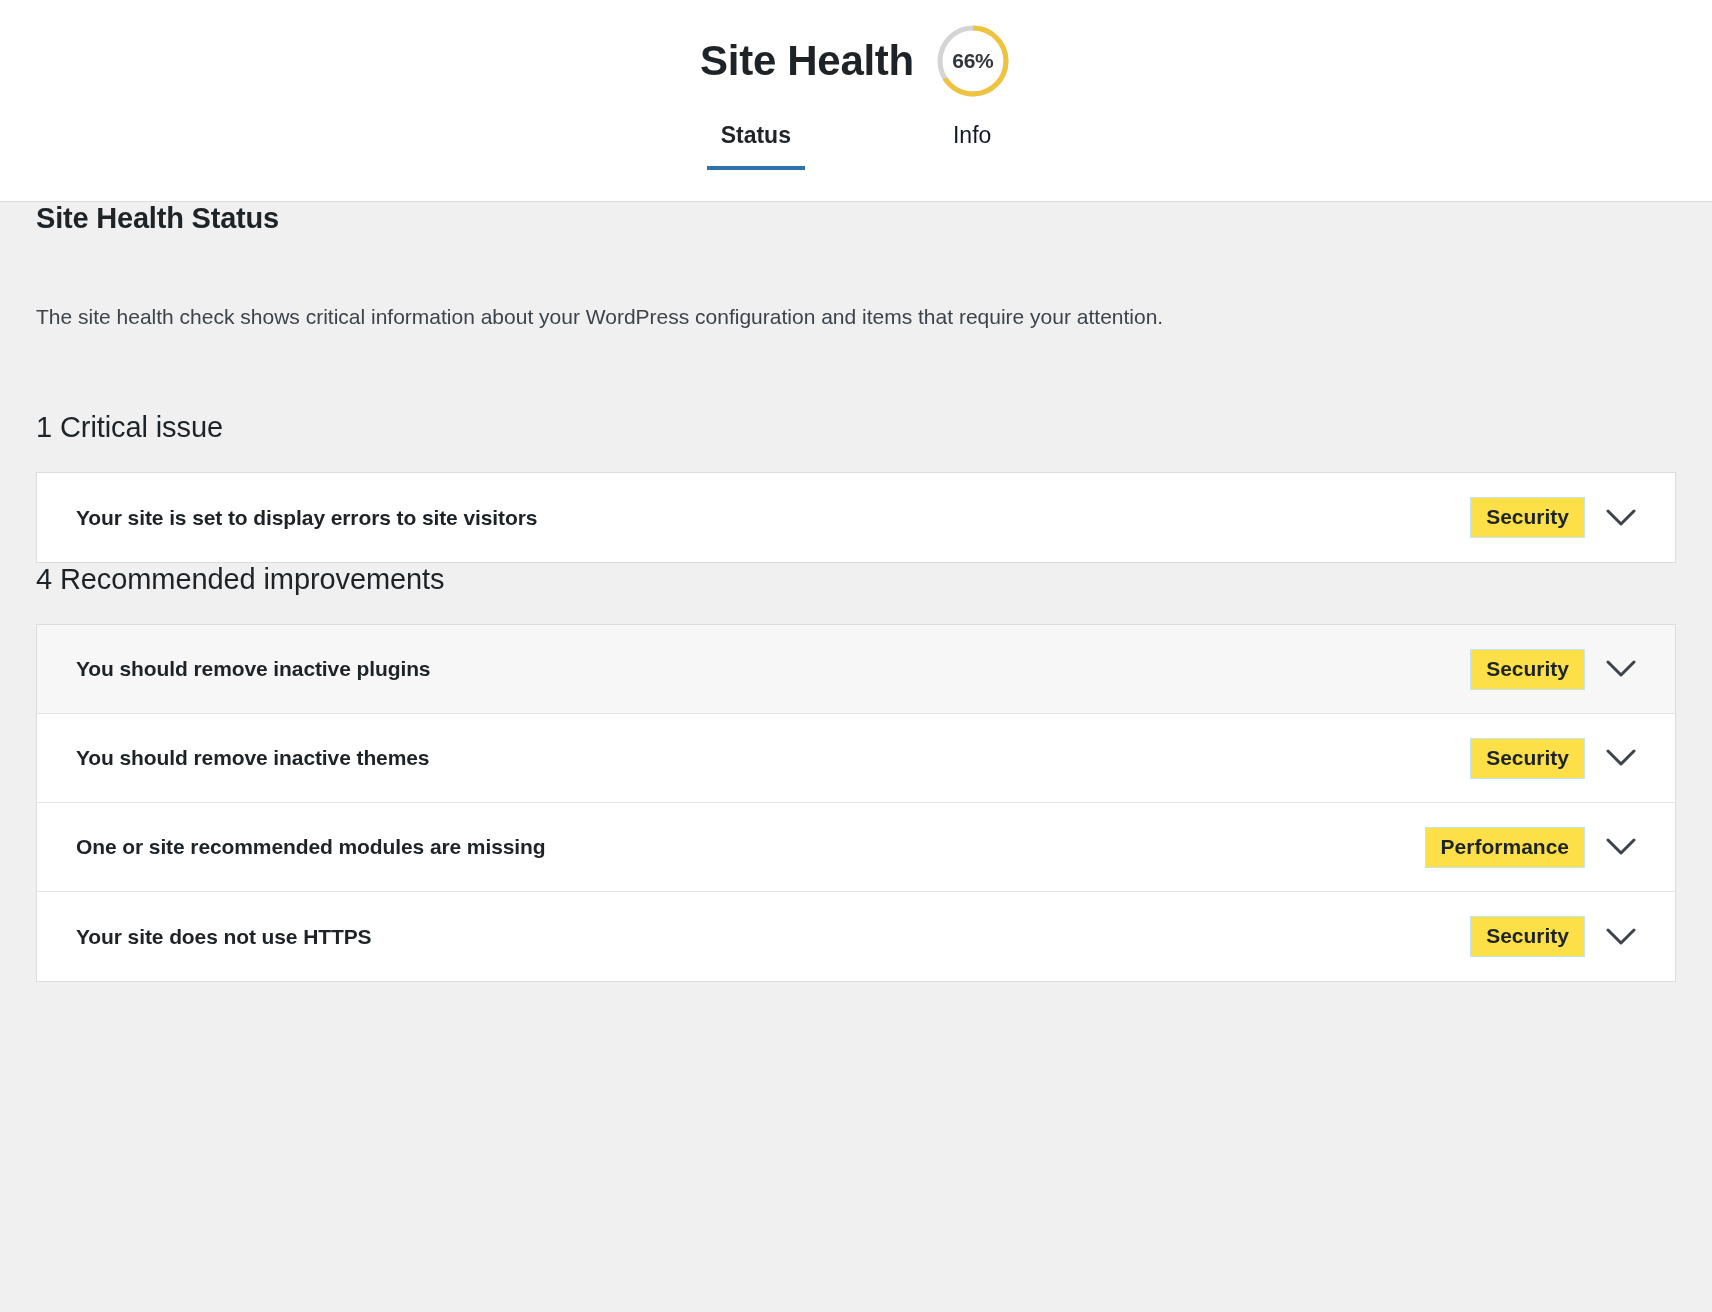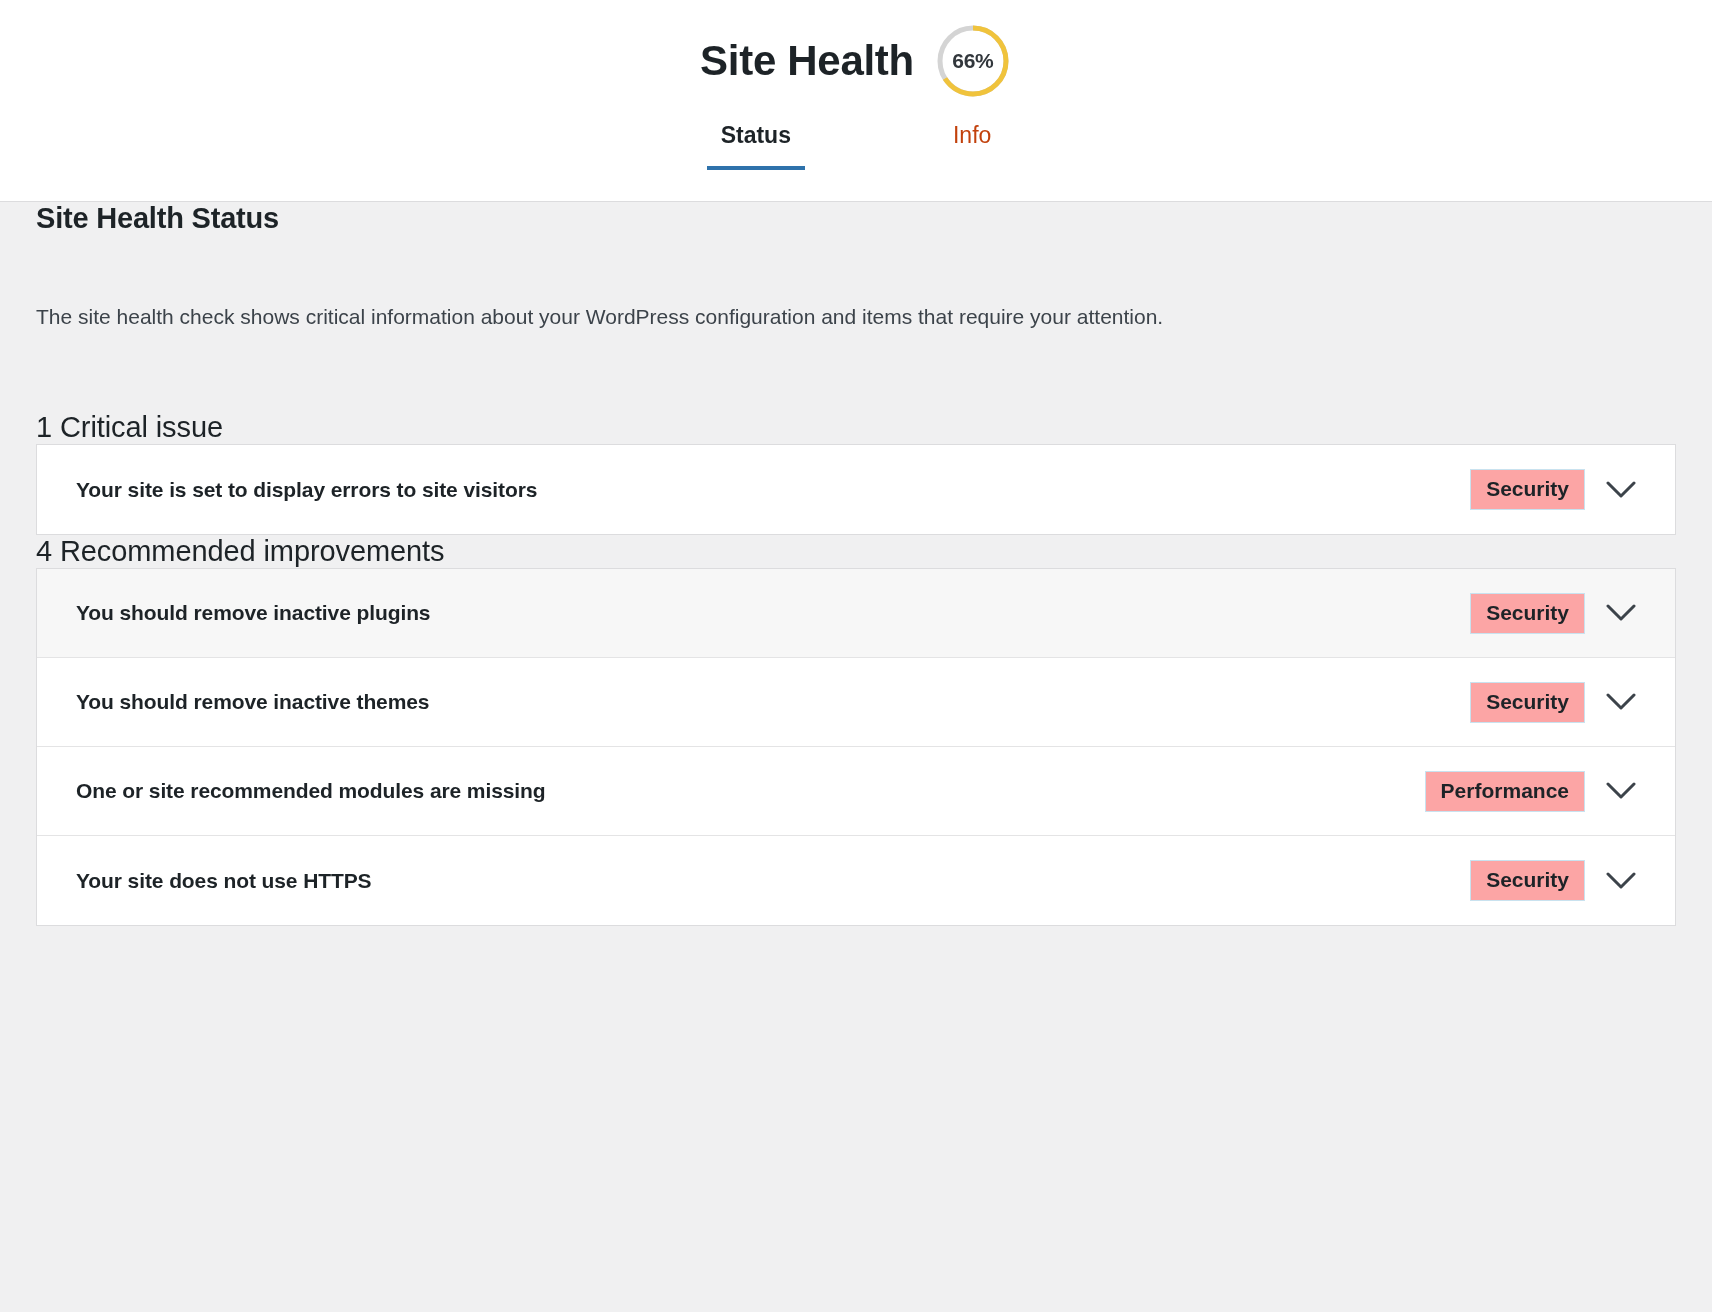--- a/index.html
+++ b/index.html
@@ -69,21 +69,21 @@
     justify-content: center;
     align-items: flex-start;
     gap: 16px;
     height: 80px;
     padding-top: 18px;
   }
 
   .tab {
     position: relative;
     font-size: 23px;
-    color: #c2410c;
+    color: #0f172a;
     padding: 8px 18px 20px 18px;
     cursor: pointer;
     line-height: 1.2;
     background: none;
     border: none;
     font-family: inherit;
   }
 
   .tab.active {
     font-weight: 700;
@@ -128,20 +128,21 @@
     font-weight: 400;
     color: #1d2327;
     letter-spacing: -0.1px;
   }
 
   .group-heading.critical { padding-top: 80px; }
   .group-heading.recommended { }
 
   
   .issue-card {
+    margin-top: 28px;
     background: #ffffff;
     border: 1px solid #dcdcde;
   }
 
   .issue-row {
     display: flex;
     align-items: center;
     height: 89px;
     padding: 0 18px 0 39px;
     background: #ffffff;
@@ -157,21 +158,21 @@
     flex: 1 1 auto;
     font-size: 21px;
     font-weight: 700;
     color: #1d2327;
     letter-spacing: -0.1px;
   }
 
   .issue-badge {
     flex: 0 0 auto;
     border: 1px solid #c9e2ef;
-    background: #fca5a5;
+    background: #fde047;
     color: #1d2327;
     font-size: 21px;
     font-weight: 700;
     padding: 7px 15px 9px 15px;
     line-height: 1.1;
     white-space: nowrap;
   }
 
   .chevron-btn {
     flex: 0 0 auto;

